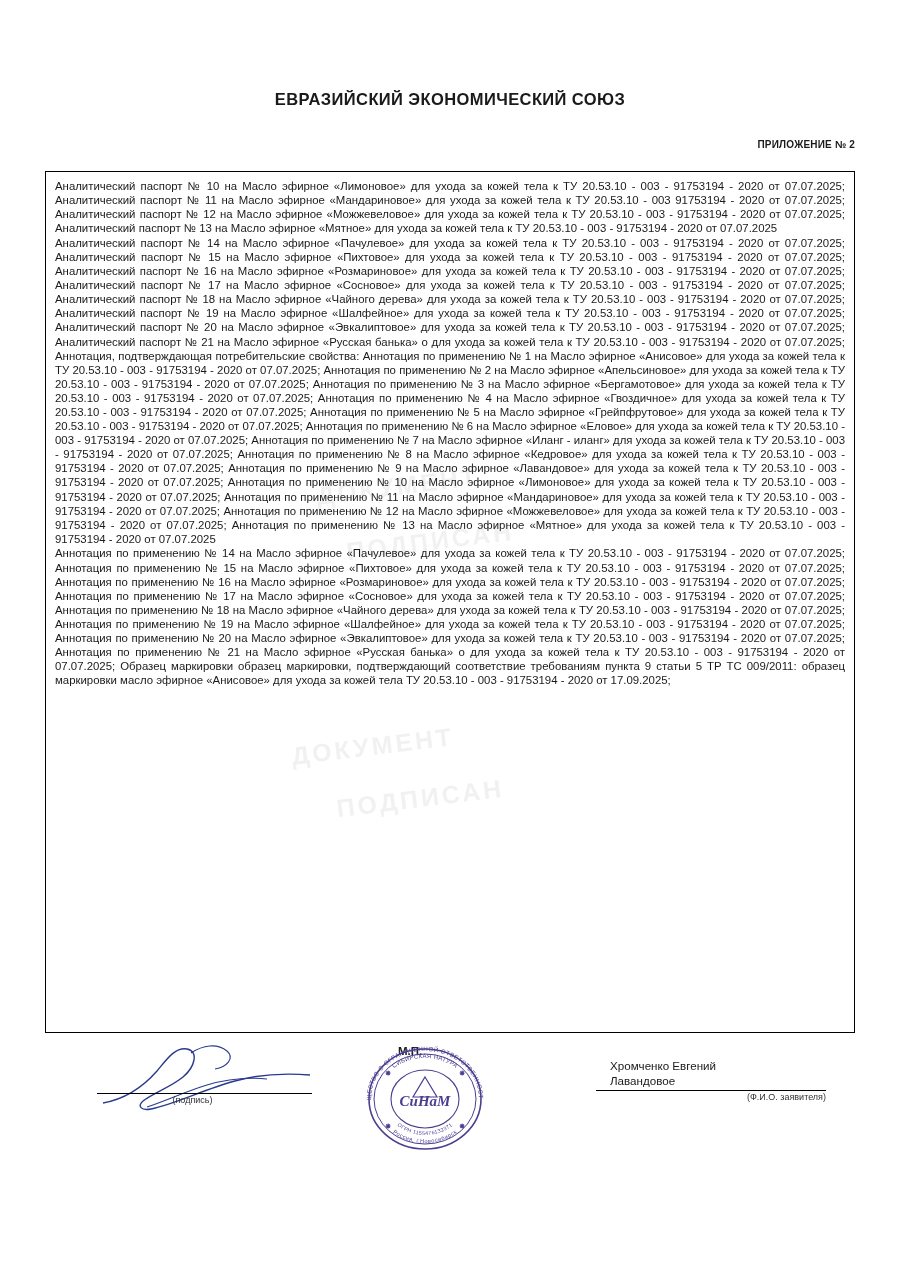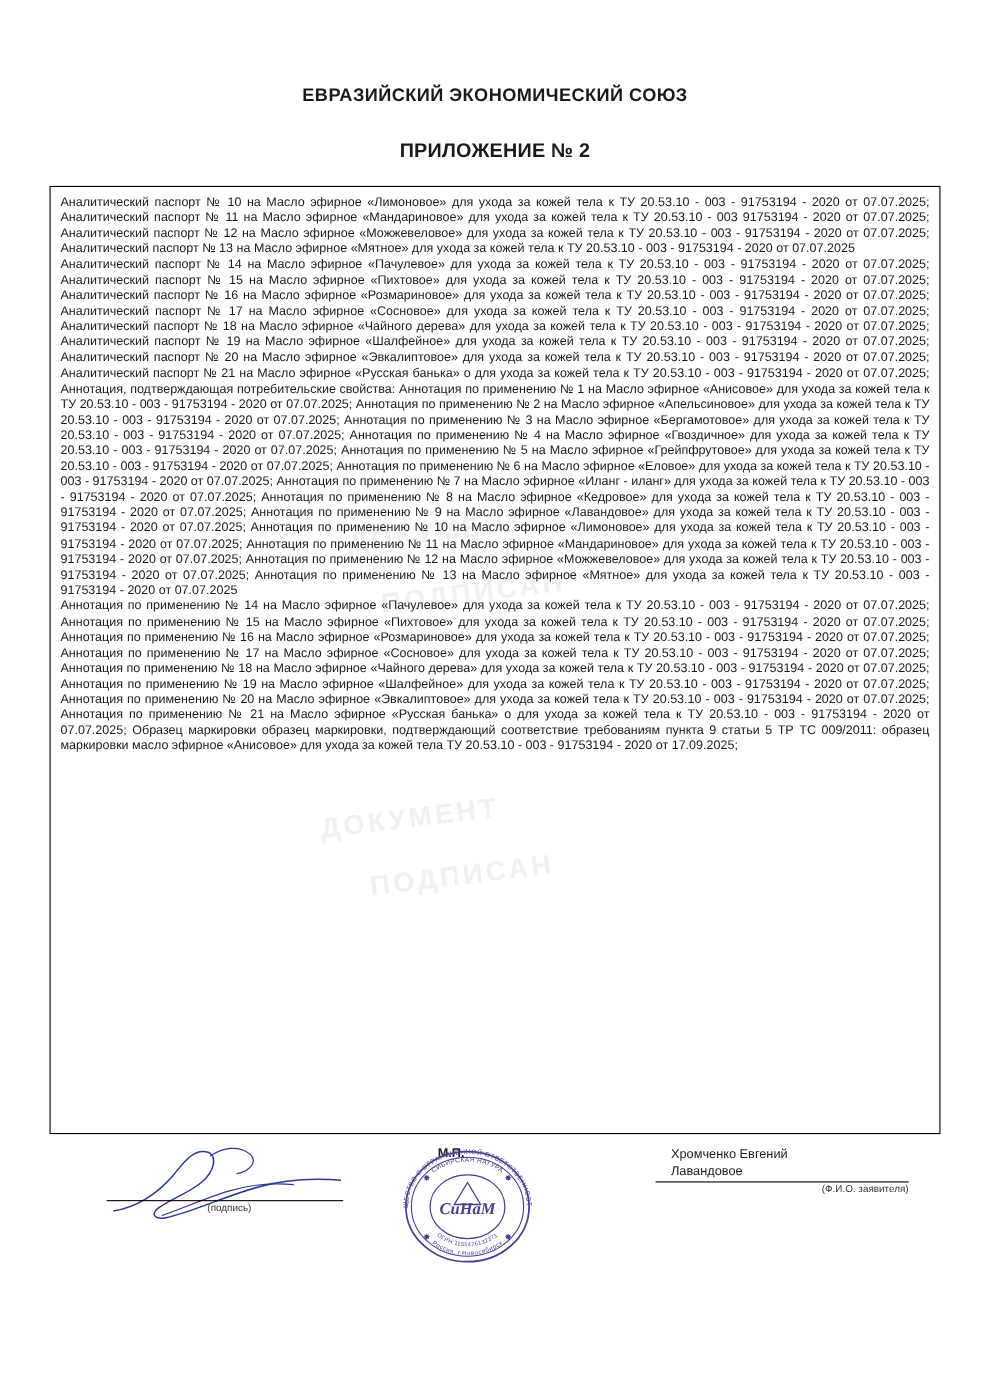--- a/index.html
+++ b/index.html
@@ -13,37 +13,38 @@
     font-family: "Liberation Sans", sans-serif;
     color: #1a1a1a;
     position: relative;
     overflow: hidden;
   }
   .page {
     position: relative;
     width: 900px;
     height: 1272px;
     box-sizing: border-box;
-    padding: 0 45px;
+    padding: 12px 45px;
   }
   .doc-header {
     text-align: center;
     padding-top: 78px;
   }
   .title-main {
     font-size: 16.5px;
     font-weight: bold;
     letter-spacing: 0.4px;
     text-transform: uppercase;
   }
   .title-sub {
-    font-size: 18px;
+    font-size: 10px;
     font-weight: bold;
     margin-top: 30px;
     letter-spacing: 0.2px;
+    text-align: right;
   }
   .title-ref {
     font-size: 12.4px;
     font-weight: bold;
     margin-top: 26px;
     letter-spacing: 0.1px;
   }
   .body-box {
     margin-top: 21px;
     border: 1px solid #000;
@@ -94,21 +95,21 @@
   }
   .sig-line {
     position: absolute;
     left: 22px;
     top: 42px;
     width: 215px;
     border-bottom: 1px solid #000;
   }
   .sig-caption {
     position: absolute;
-    left: 26px;
+    left: 10px;
     top: 44px;
     width: 215px;
     text-align: center;
     font-size: 9px;
     color: #333;
   }
   .sig-scribble {
     position: absolute;
     left: 20px;
     top: -10px;
@@ -126,21 +127,21 @@
     position: absolute;
     left: 300px;
     top: 10px;
     width: 160px;
     height: 112px;
   }
   .stamp svg { display: block; }
   .sign-right {
     position: absolute;
     right: 15px;
-    top: 12px;
+    top: 26px;
     width: 260px;
     text-align: center;
   }
   .applicant-name {
     font-size: 11.6px;
     line-height: 14.5px;
     text-align: left;
     padding-left: 30px;
   }
   .applicant-line {

